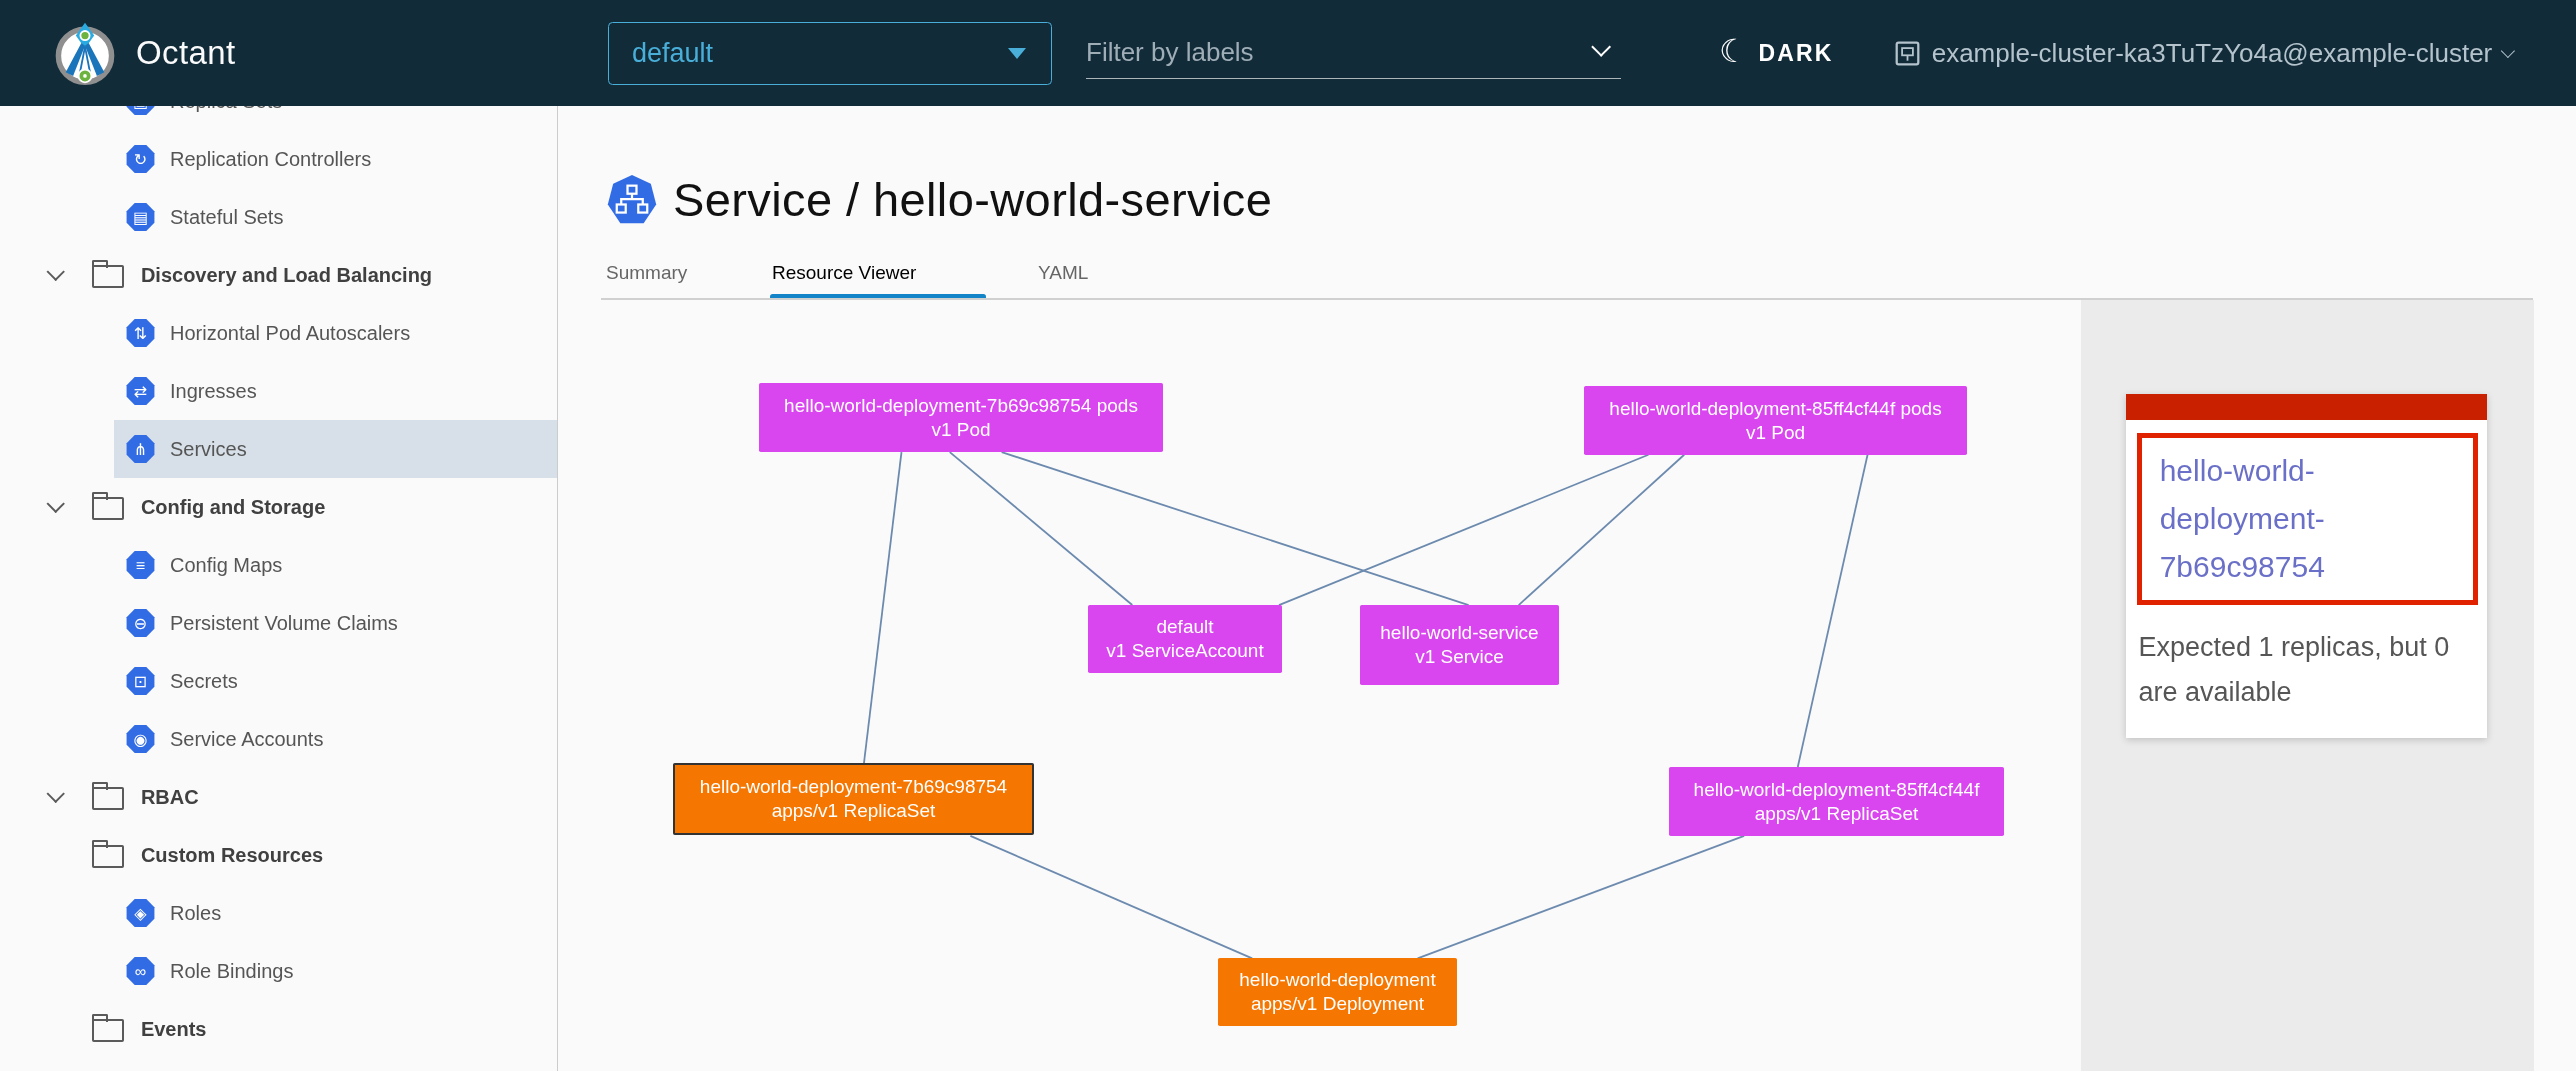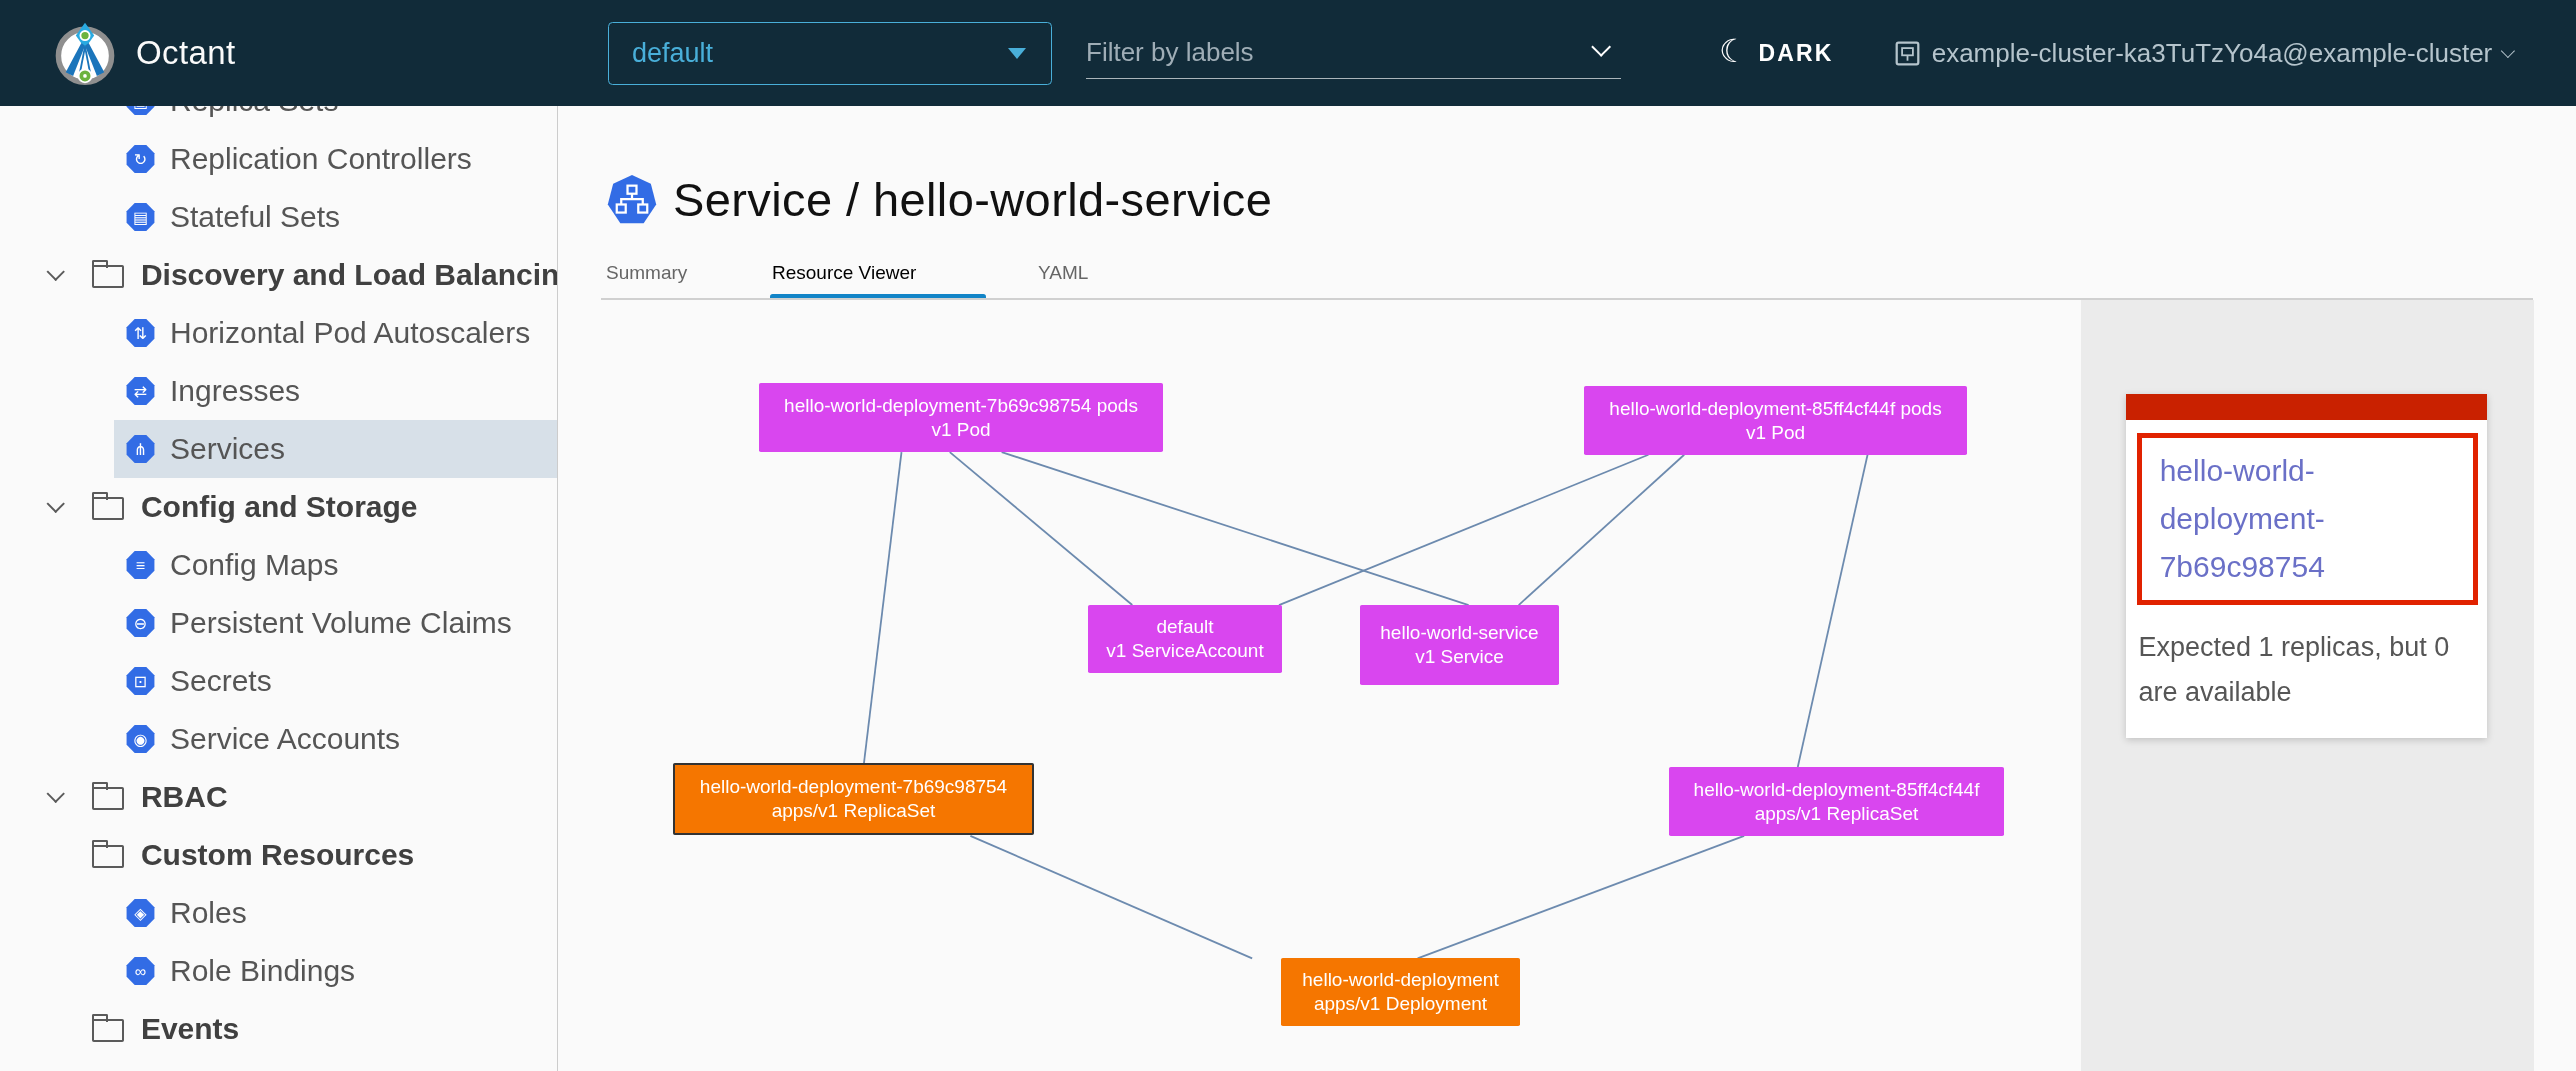--- a/index.html
+++ b/index.html
@@ -72,21 +72,21 @@
     background:#d7e0e8;
   }
   .nav-row > * { position:relative; z-index:1; }
   .octicon {
     width:29px; height:29px; margin-left:126px; flex:0 0 29px;
     background:#326ce5; color:#ffffff;
     clip-path:polygon(30% 2%, 70% 2%, 98% 30%, 98% 70%, 70% 98%, 30% 98%, 2% 70%, 2% 30%);
     display:flex; align-items:center; justify-content:center;
     font-size:16px; line-height:29px;
   }
-  .nav-label { margin-left:15px; font-size:30px; color:#555555; white-space:nowrap; }
+  .nav-label { margin-left:15px; font-size:20px; color:#555555; white-space:nowrap; }
   .nav-row.group .nav-label, .nav-row.folder-row .nav-label {
     font-weight:700; color:#404040; margin-left:17px;
   }
   .chev {
     width:13.4px; height:13.4px; margin-left:49px; flex:0 0 13.4px;
     border-right:2.2px solid #5a5a5a; border-bottom:2.2px solid #5a5a5a;
     transform:rotate(45deg) translate(-1.8px,-1.8px);
   }
   .chev.hidden { visibility:hidden; }
   .folder {
@@ -337,21 +337,21 @@
   <div class="node warn selected" style="left:673px; top:763px; width:361px; height:72px;">
     <span>hello-world-deployment-7b69c98754</span>
     <span>apps/v1 ReplicaSet</span>
   </div>
 
   <div class="node ok" style="left:1669px; top:767px; width:335px; height:69px;">
     <span>hello-world-deployment-85ff4cf44f</span>
     <span>apps/v1 ReplicaSet</span>
   </div>
 
-  <div class="node warn" style="left:1281px; top:958px; width:239px; height:68px;">
+  <div class="node warn" style="left:1218px; top:958px; width:239px; height:68px;">
     <span>hello-world-deployment</span>
     <span>apps/v1 Deployment</span>
   </div>
 
   <div class="detail-card">
     <div class="card-topbar"></div>
     <div class="card-linkbox">
       <a class="card-link">hello-world-deployment-7b69c98754</a>
     </div>
     <div class="card-message">Expected 1 replicas, but 0 are available</div>

